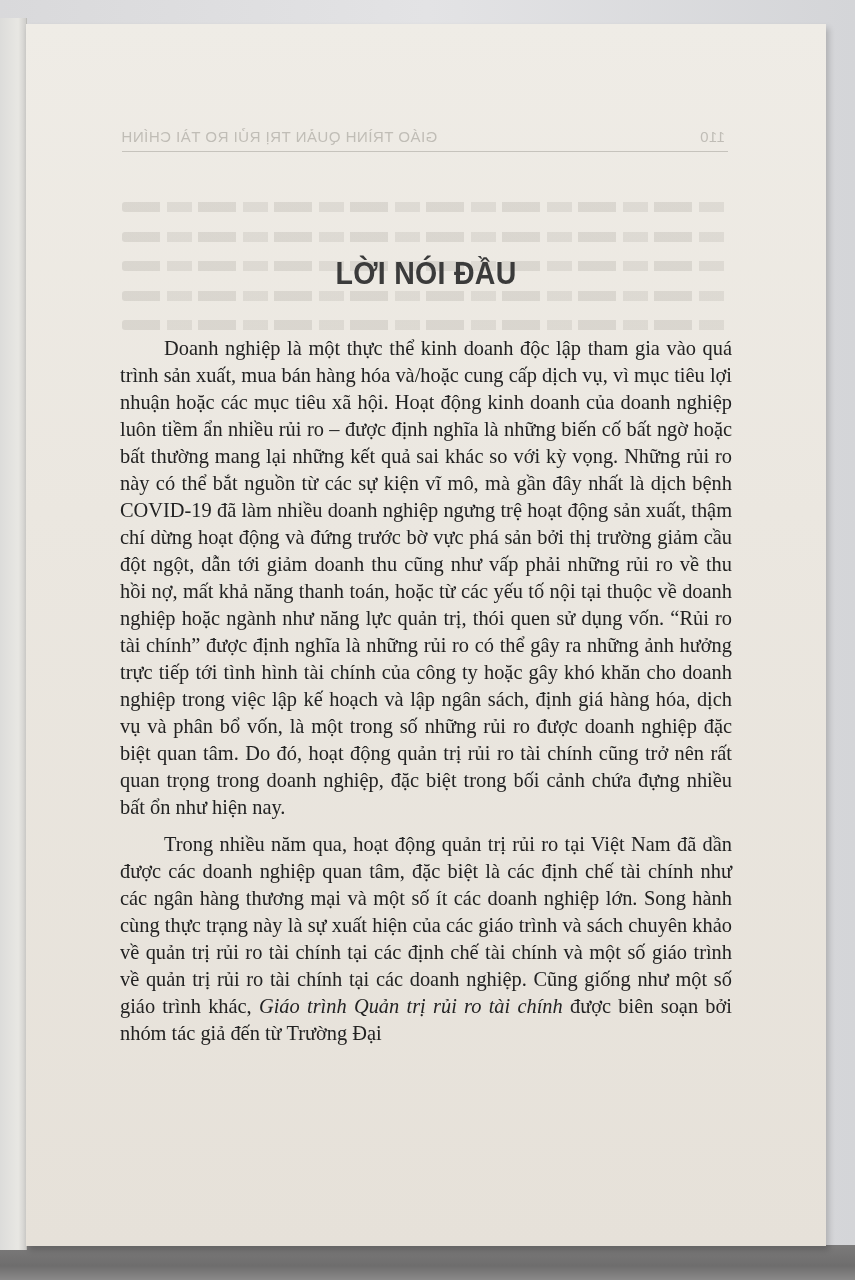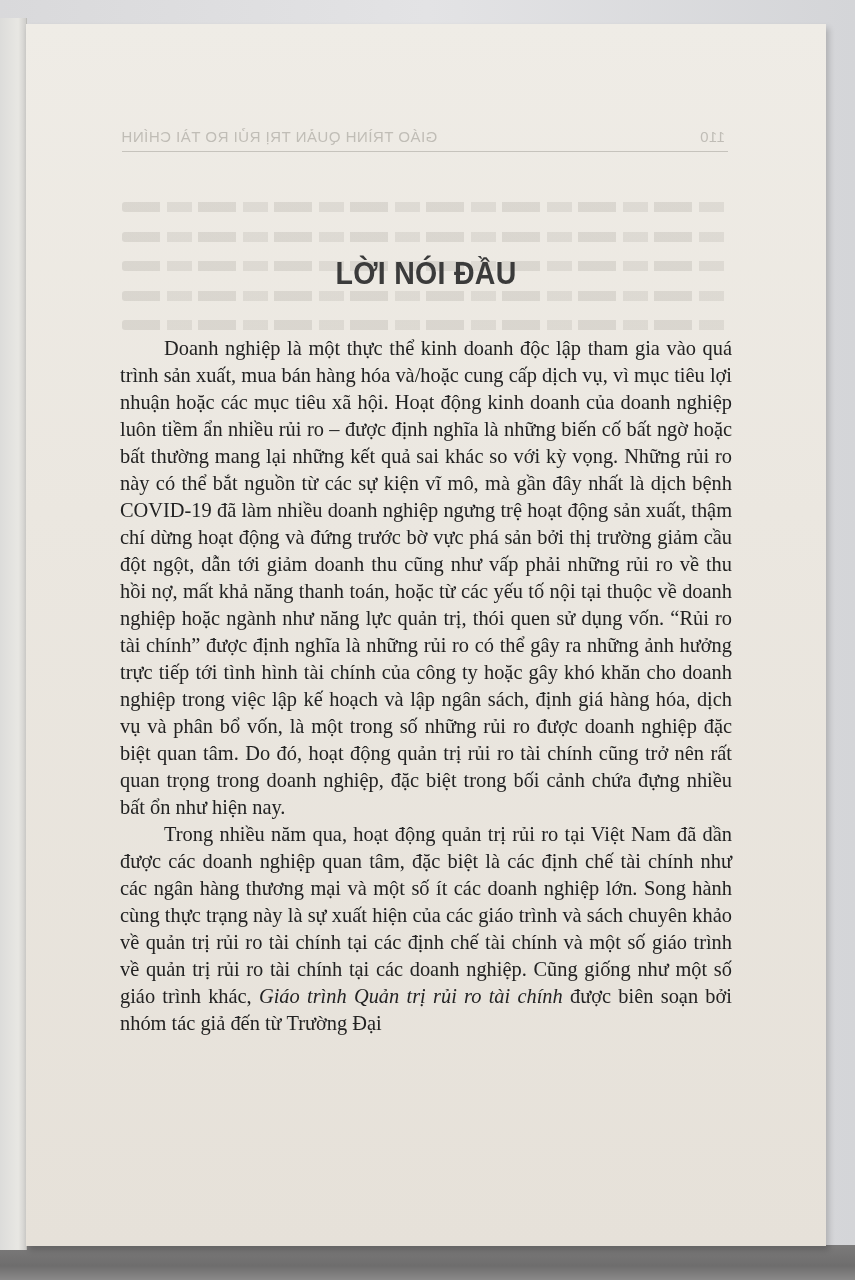--- a/index.html
+++ b/index.html
@@ -112,20 +112,21 @@
       font-size: 20.4px;
       line-height: 27px;
       color: #222;
       text-align: justify;
     }
     .body-text p {
       margin: 0;
       text-indent: 44px;
     }
     .body-text p + p {
+      margin-top: 10px;
     }
     .body-text em {
       font-style: italic;
     }
   </style>
 </head>
 <body>
 
 <div class="bottom-shade"></div>
 

